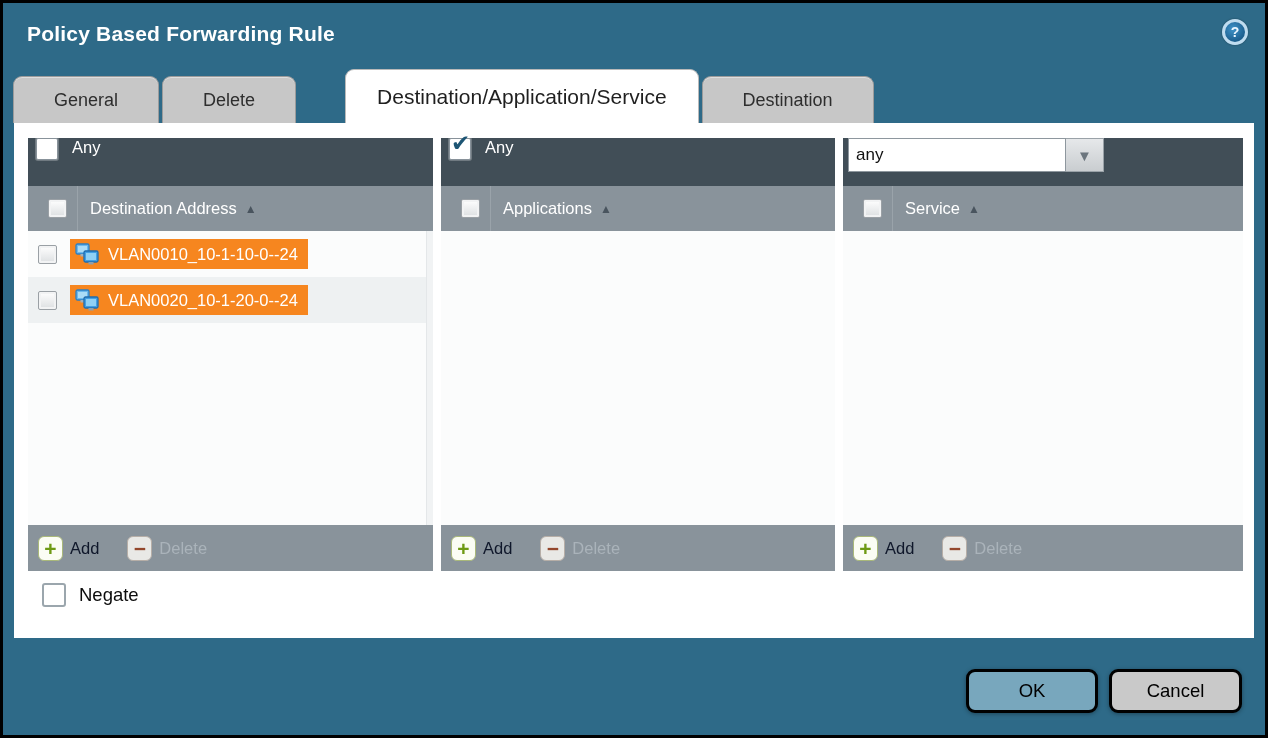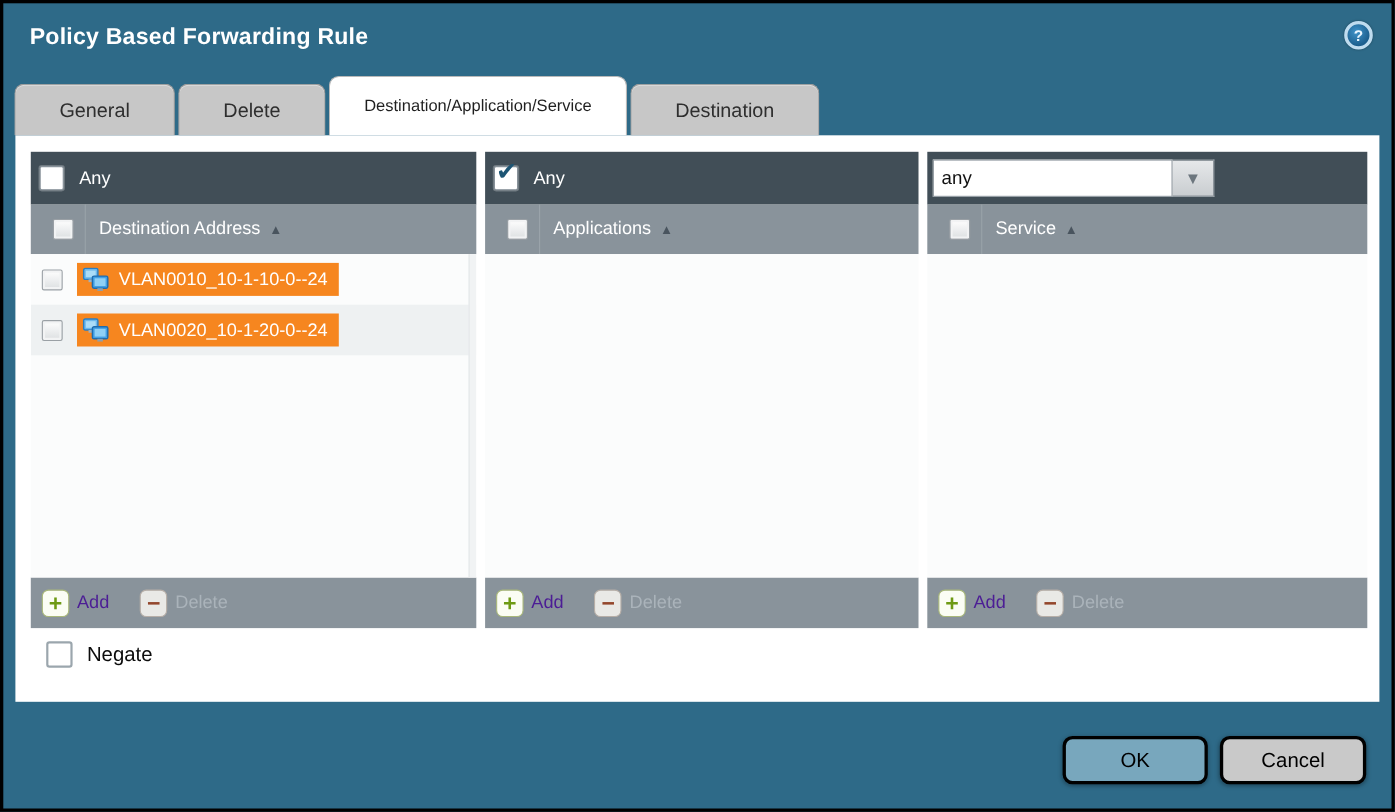--- a/index.html
+++ b/index.html
@@ -30,39 +30,39 @@
   }
   .tab {
     height:47px; padding:0 40px; background:#c7c7c7;
     border:1px solid #9b9b9b; border-bottom:none;
     border-radius:9px 9px 0 0;
     display:flex; align-items:center; font-size:18px; color:#2e2e2e; cursor:pointer;
     box-shadow:inset 0 1px 0 #dedede;
   }
   .tab.active {
     height:54px; padding:0 31px; background:#ffffff; border-color:#b9b9b9;
-    font-size:15px; color:#1f1f1f; box-shadow:none;
+    font-size:21px; color:#1f1f1f; box-shadow:none;margin-left:46px;
   }
 
   
   .content {
     position:absolute; left:11px; right:11px; top:120px; height:515px;
     background:#ffffff; z-index:2;
   }
 
   .columns {
     position:absolute; left:14px; top:15px; display:flex; gap:8px;
   }
   .col { position:relative; height:433px; display:flex; flex-direction:column; }
   .col-dest { width:405px; }
   .col-apps { width:394px; }
   .col-svc  { width:400px; }
 
   .any-bar {
-    height:48px; background:#414e57; display:flex; align-items:center;
+    height:48px; background:#414e57; display:flex; 
     padding-left:8px; flex:0 0 auto;
   }
   .any-label { color:#fff; font-size:16.5px; margin-left:14px; }
 
   .cbx-big {
     width:22px; height:22px; background:#ffffff; border:1px solid #88929a;
     border-radius:2px; position:relative; cursor:pointer; flex:0 0 auto;
     box-shadow:0 0 0 1px rgba(255,255,255,.25);
   }
   .cbx-big .check {
@@ -104,21 +104,21 @@
     height:46px; background:#89939b; display:flex; align-items:center;
     padding-left:10px; flex:0 0 auto; gap:8px;
   }
   .tool-btn { display:flex; align-items:center; gap:7px; cursor:pointer; }
   .tool-btn .glyph {
     width:25px; height:25px; border-radius:6px; display:flex; align-items:center;
     justify-content:center; font-weight:bold; line-height:1;
   }
   .add-glyph { background:#fbfdf4; border:1px solid #a9b87a; color:#6e9a14; font-size:21px; }
   .del-glyph { background:#e9e9e6; border:1px solid #b6aea7; color:#93472c; font-size:21px; }
-  .tool-btn .lbl { font-size:16.5px; color:#4c1d95; }
+  .tool-btn .lbl { font-size:16.5px; color:#0f172a; }
   .tool-btn.disabled .lbl { color:#aab3ba; }
   .delete-btn { margin-left:20px; }
 
   
   .dropdown { display:flex; margin-left:-1px; height:34px; }
   .dropdown-input {
     width:218px; height:34px; background:#ffffff; border:1px solid #8e979e;
     font-size:17px; color:#111; display:flex; align-items:center; padding-left:7px;
     cursor:text;
   }

